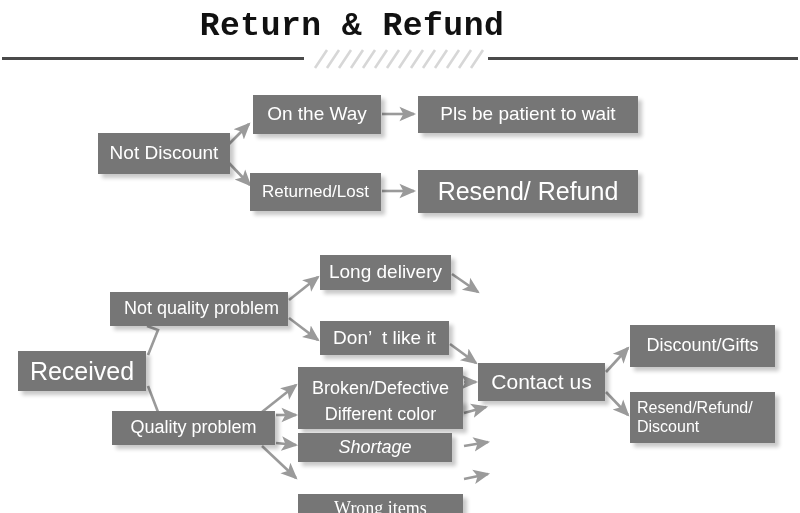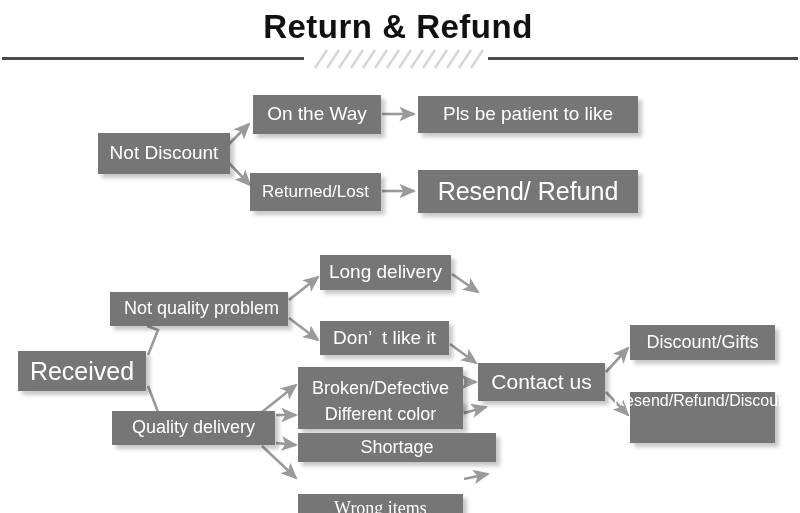--- a/index.html
+++ b/index.html
@@ -15,26 +15,25 @@
     overflow: hidden;
     font-family: "Liberation Sans", sans-serif;
   }
   
   .title {
     position: absolute;
     left: 0;
     top: 8px;
     width: 704px;
     text-align: center;
-    font-family: Liberation Sans, sans-serif;
+    font-family: Liberation Mono, monospace;
     font-weight: bold;
     font-size: 33px;
     letter-spacing: 0.5px;
     color: #111111;
-    margin-left: 46px;
   }
   .divider {
     position: absolute;
     left: 0;
     top: 48px;
     width: 800px;
     height: 22px;
   }
   
   .flow {
@@ -147,73 +146,73 @@
 
   <div class="node center f19" style="left:98px; top:133px; width:132px; height:41px;">
     <span class="txt">Not Discount</span>
   </div>
 
   <div class="node center f19" style="left:253px; top:95px; width:128px; height:39px;">
     <span class="txt">On the Way</span>
   </div>
 
   <div class="node center f19" style="left:418px; top:96px; width:220px; height:37px;">
-    <span class="txt">Pls be patient to like</span>
+    <span class="txt">Pls be patient to wait</span>
   </div>
 
   <div class="node center f17" style="left:250px; top:173px; width:131px; height:38px;">
     <span class="txt">Returned/Lost</span>
   </div>
 
   <div class="node center f25" style="left:418px; top:170px; width:220px; height:43px;">
     <span class="txt">Resend/ Refund</span>
   </div>
 
   <div class="node center f25" style="left:18px; top:351px; width:128px; height:40px;">
     <span class="txt">Received</span>
   </div>
 
   <div class="node center f18" style="left:110px; top:292px; width:178px; height:34px;padding-left:12px;">
     <span class="txt">Not quality problem</span>
   </div>
 
   <div class="node center f18" style="left:112px; top:411px; width:163px; height:34px;">
-    <span class="txt">Quality delivery</span>
+    <span class="txt">Quality problem</span>
   </div>
 
   <div class="node center f19" style="left:320px; top:255px; width:131px; height:35px;">
     <span class="txt">Long delivery</span>
   </div>
 
   <div class="node center f19" style="left:320px; top:321px; width:129px; height:34px;">
     <span class="txt">Don’  t like it</span>
   </div>
 
   <div class="node center f18" style="left:298px; top:367px; width:165px; height:44px;">
     <span class="txt">Broken/Defective</span>
   </div>
 
   <div class="node center f18" style="left:298px; top:400px; width:165px; height:29px;text-align:right;">
     <span class="txt">Different color</span>
   </div>
 
-  <div class="node center f18" style="left:298px; top:433px; width:198px; height:29px;">
+  <div class="node center f18" style="left:298px; top:433px; width:154px; height:29px;font-style:italic;">
     <span class="txt">Shortage</span>
   </div>
 
   <div class="node center f18" style="left:298px; top:494px; width:165px; height:29px;font-family:Liberation Serif, serif;">
     <span class="txt">Wrong items</span>
   </div>
 
   <div class="node center f21" style="left:478px; top:363px; width:127px; height:38px;">
     <span class="txt">Contact us</span>
   </div>
 
-  <div class="node center f18" style="left:630px; top:325px; width:145px; height:35px;">
+  <div class="node center f18" style="left:630px; top:325px; width:145px; height:42px;">
     <span class="txt">Discount/Gifts</span>
   </div>
 
-  <div class="node left f16" style="left:630px; top:392px; width:145px; height:51px; flex-direction:row; align-items:flex-start; justify-content:center;">
+  <div class="node left f16" style="left:630px; top:392px; width:145px; height:51px; flex-direction:column; align-items:flex-start; justify-content:center;">
     <span class="txt two">Resend/Refund/</span>
     <span class="txt two">Discount</span>
   </div>
 
 </div>
 
 </body></html>

